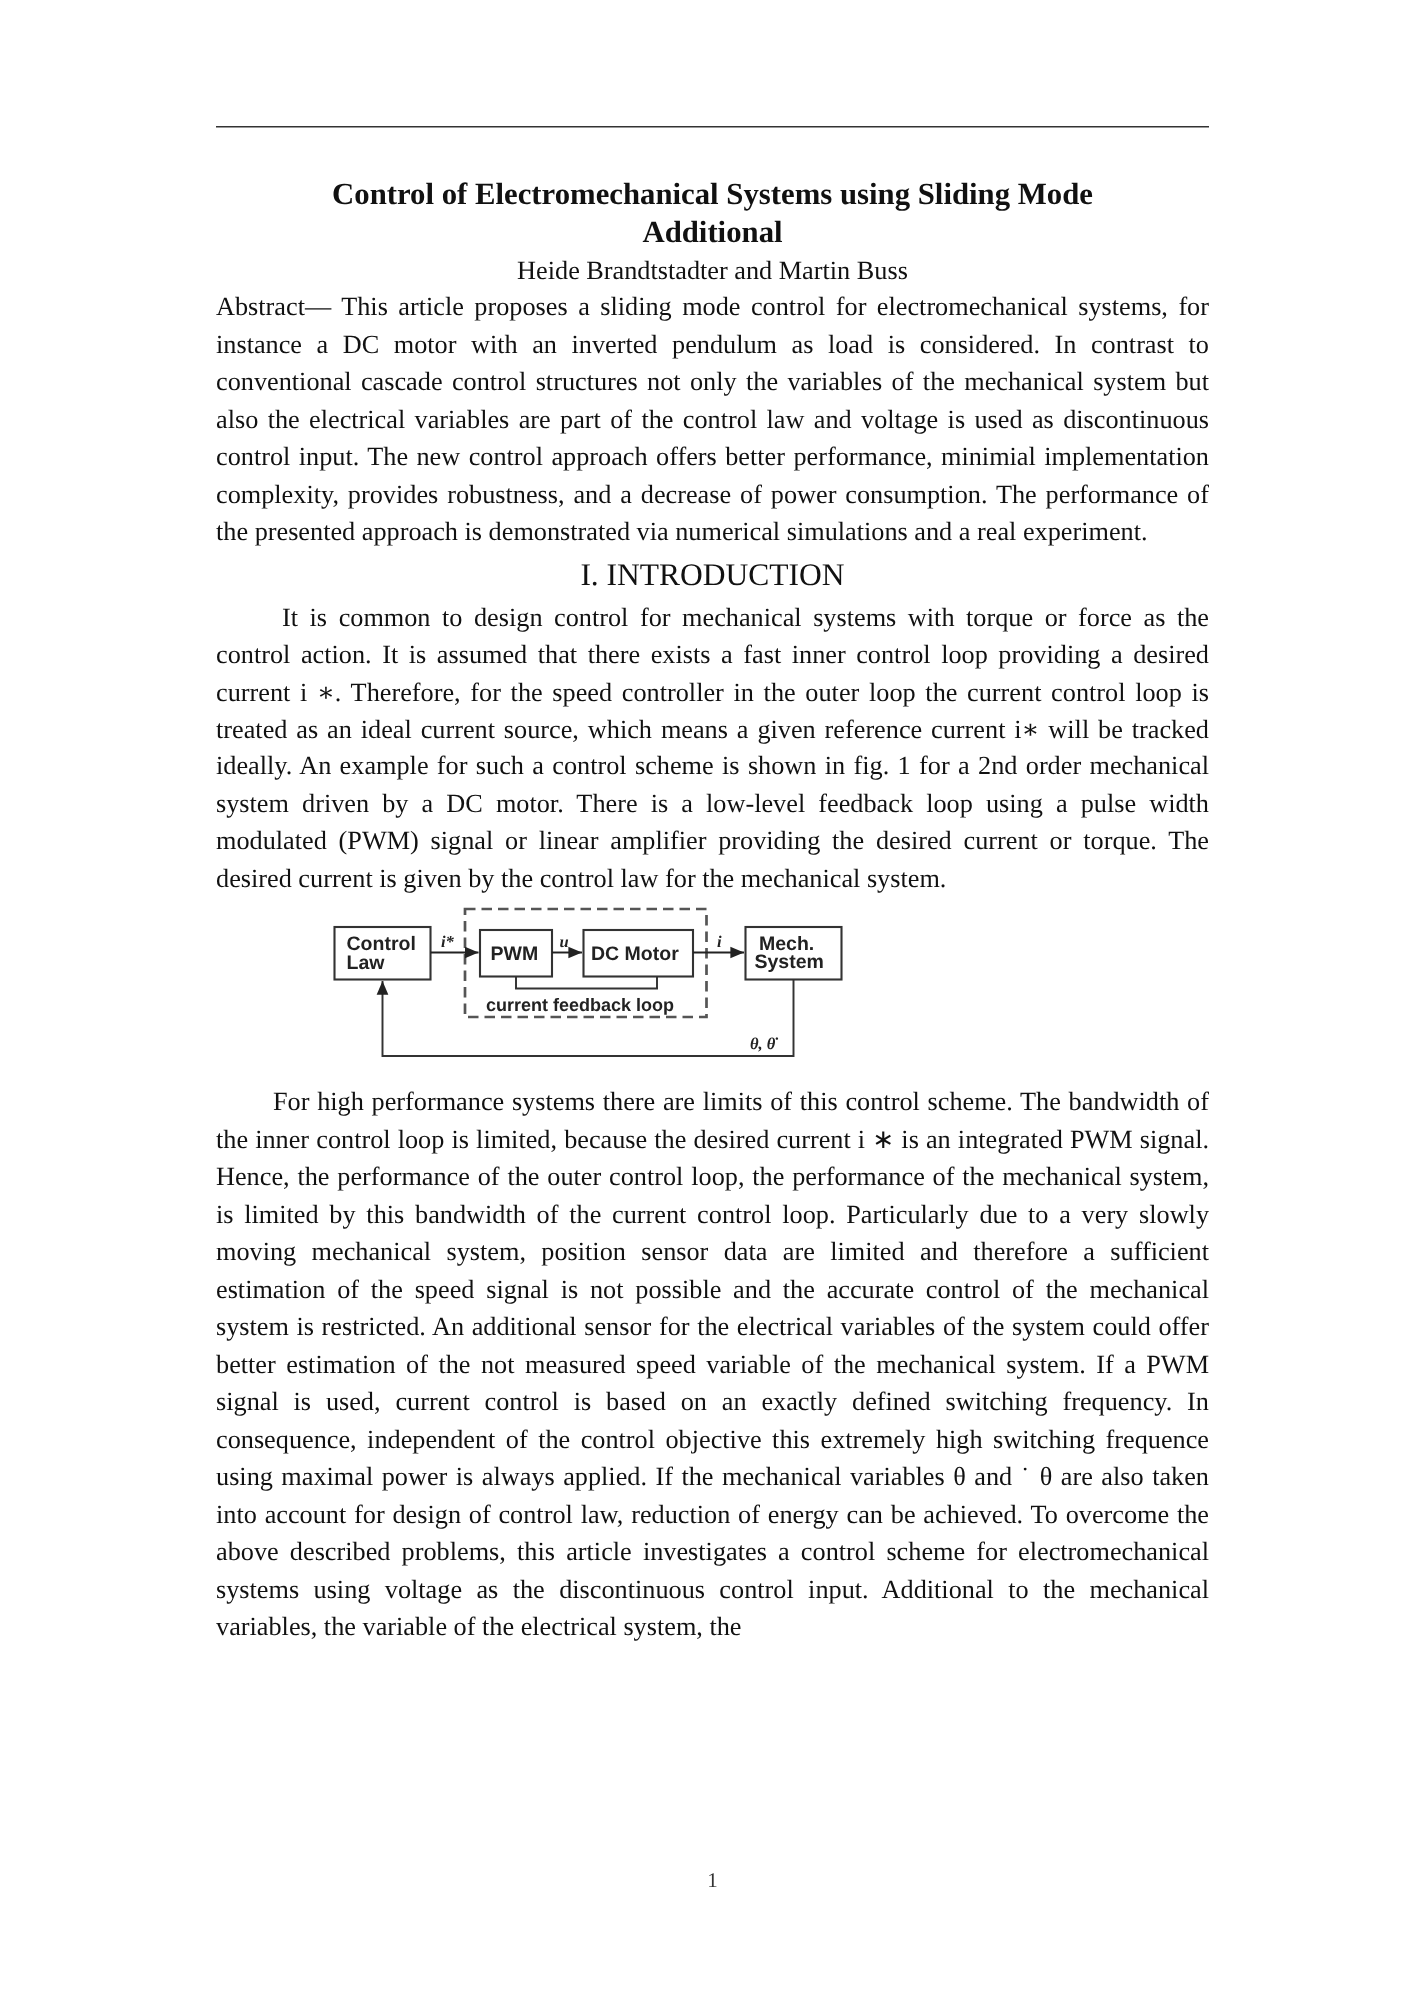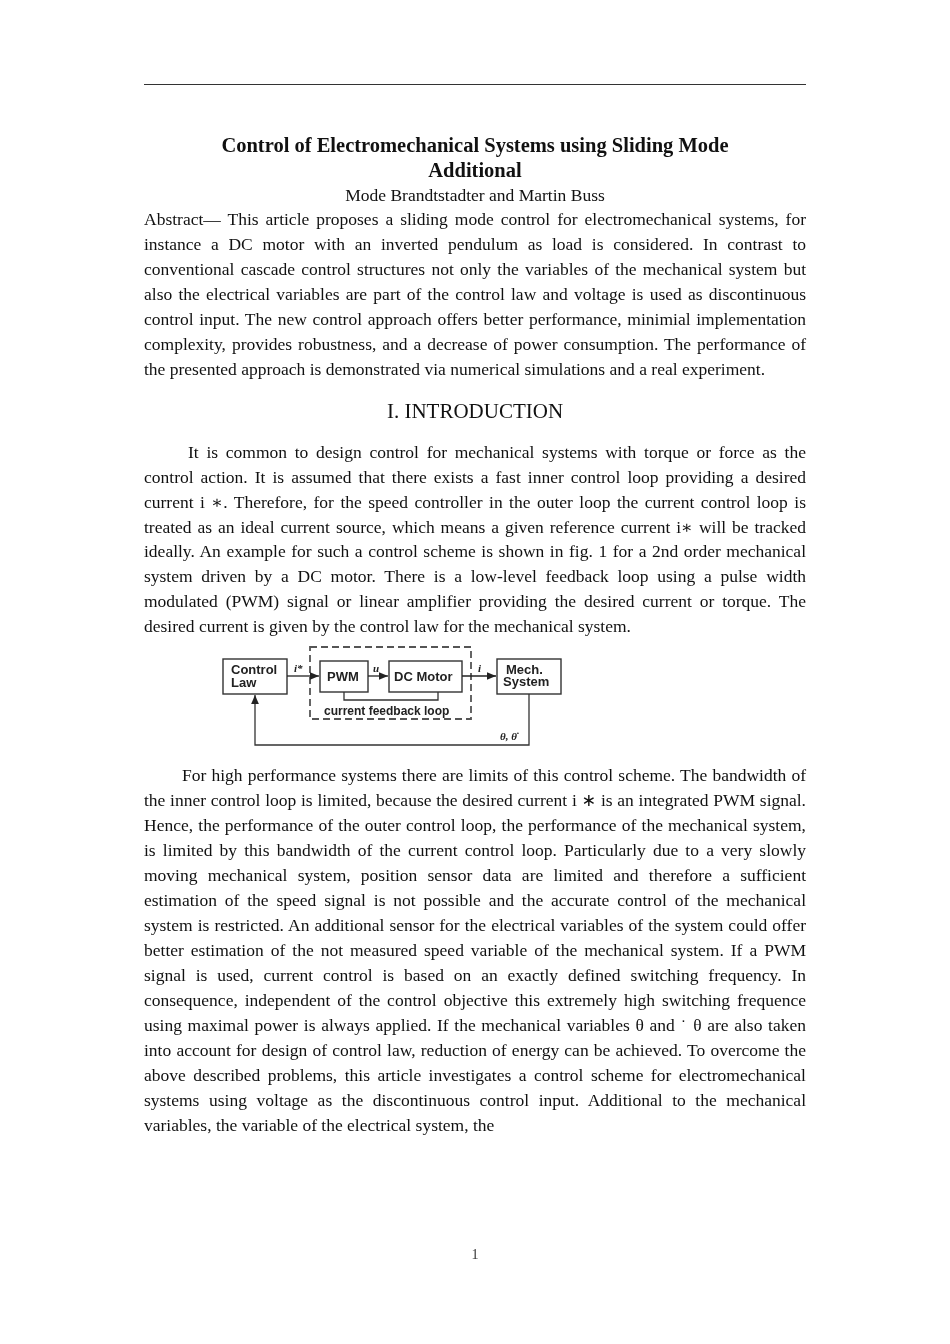--- a/index.html
+++ b/index.html
@@ -1,43 +1,43 @@
 <!DOCTYPE html>
 <html><head>
 <meta charset="utf-8">
 <style>
   html, body { margin: 0; padding: 0; background: #ffffff; }
   body { width: 950px; height: 1344px; position: relative; overflow: hidden;
          font-family: "Liberation Serif", "DejaVu Serif", serif; color: #111; }
   .rule { position: absolute; left: 144px; top: 84px; width: 662px; height: 0; border-top: 1.3px solid #333; }
-  .page { position: absolute; left: 144px; top: 133px; width: 662px; }
+  .page { position: absolute; left: 144px; top: 118px; width: 662px; }
   .title { text-align: center; font-weight: bold; font-size: 20.5px; line-height: 25px; margin: 0; }
   .authors { text-align: center; font-size: 17.5px; line-height: 24px; margin: 0; }
   .para { font-size: 17.5px; line-height: 24.95px; text-align: justify; margin: 0; }
   .indent { text-indent: 44px; }
   .indent2 { text-indent: 38px; font-family: Liberation Serif, serif; }
   .abstract-label { font-weight: normal; }
-  .section { text-align: center; font-size: 21px; line-height: 26px; margin: 16px; }
+  .section { text-align: center; font-size: 21px; line-height: 26px; margin: 3px; }
   .figure { position: relative; width: 662px; height: 118px; margin: 6px 0 0 0; font-weight: bold; }
   .fig-svg { position: absolute; left: 76px; top: 0; }
   .caption { font-size: 15px; line-height: 25px; text-align: justify; margin: 0; text-indent: 34px; }
   .pagenum { position: absolute; left: 0; width: 950px; top: 1247px; text-align: center; font-size: 14px; color: #333; }
   .diag-text { font-family: "Liberation Sans", "DejaVu Sans", sans-serif; }
 </style>
 </head>
 <body>
 
 <div class="rule"></div>
 
 <div class="page">
   <p class="title">
     <span>Control of Electromechanical Systems using Sliding Mode</span><br>
     <span>Additional</span>
   </p>
-  <p class="authors">Mode Brandtstadter and Martin Buss</p>
+  <p class="authors">Heide Brandtstadter and Martin Buss</p>
 
   <p class="para"><span class="abstract-label">Abstract</span><span>—</span><span> This article proposes a sliding mode control for electromechanical systems, for instance a DC motor with an inverted pendulum as load is considered. In contrast to conventional cascade control structures not only the variables of the mechanical system but also the electrical variables are part of the control law and voltage is used as discontinuous control input. The new control approach offers better performance, minimial implementation complexity, provides robustness, and a decrease of power consumption. The performance of the presented approach is demonstrated via numerical simulations and a real experiment.</span></p>
 
   <p class="section">I. INTRODUCTION</p>
 
   <p class="para indent">It is common to design control for mechanical systems with torque or force as the control action. It is assumed that there exists a fast inner control loop providing a desired current i ∗. Therefore, for the speed controller in the outer loop the current control loop is treated as an ideal current source, which means a given reference current i∗ will be tracked ideally. An example for such a control scheme is shown in fig. 1 for a 2nd order mechanical system driven by a DC motor. There is a low-level feedback loop using a pulse width modulated (PWM) signal or linear amplifier providing the desired current or torque. The desired current is given by the control law for the mechanical system.</p>
 
   <div class="figure">
     <svg class="fig-svg diag-text" width="350" height="112" viewBox="0 0 350 112">
       <defs>

